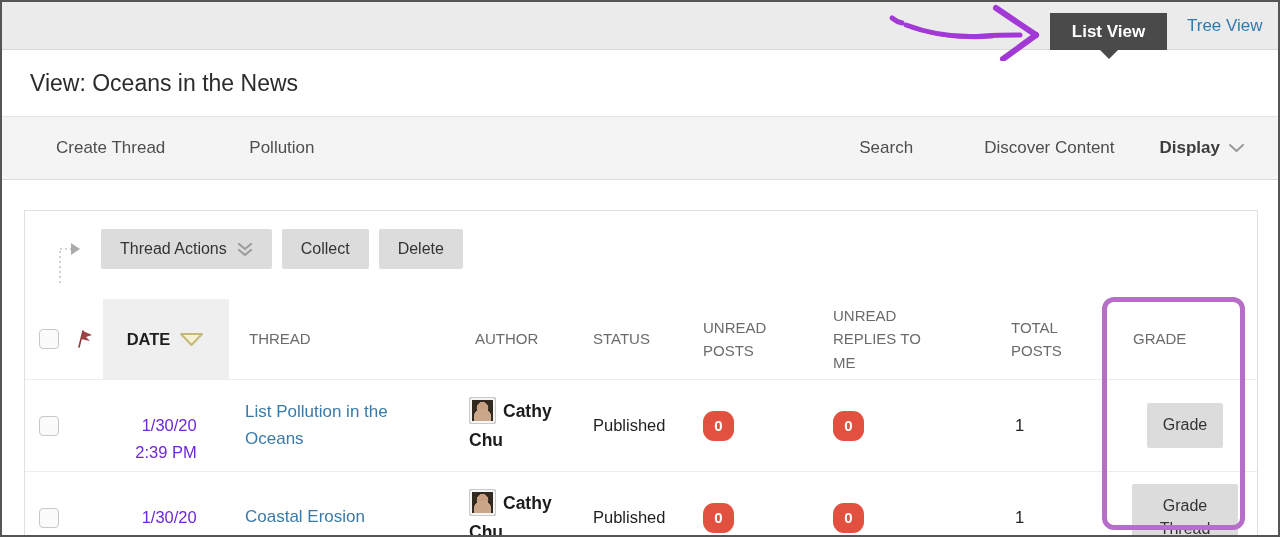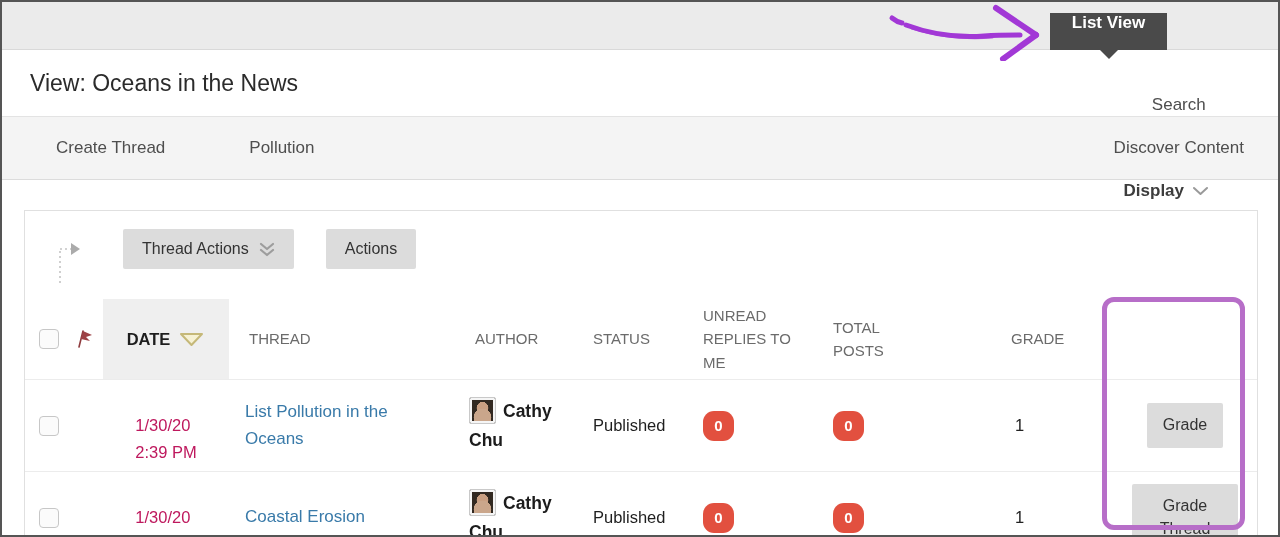--- a/index.html
+++ b/index.html
@@ -13,21 +13,21 @@
 
   
   .topbar {
     position:relative; height:48px; background:#ebebeb;
     border-bottom:1px solid #d9d9d9; z-index:3;
   }
   .annotation-arrow { position:absolute; left:886px; top:1px; z-index:4; }
   .tab-dark {
     position:absolute; left:1048px; top:11px; width:117px; height:37px;
     background:#4a4a4a; color:#fff; font-weight:bold; font-size:17px;
-    display:flex; justify-content:center; cursor:pointer;
+    display:flex; align-items:center; justify-content:center; cursor:pointer;
   }
   .tab-dark .notch {
     position:absolute; left:50%; bottom:-9px; transform:translateX(-50%);
     width:0; height:0; border-left:10px solid transparent;
     border-right:10px solid transparent; border-top:10px solid #4a4a4a;
   }
   .tab-link {
     position:absolute; left:1185px; top:0; height:48px; line-height:48px;
     color:#2e7cb0; font-size:17px; cursor:pointer; text-decoration:none;
   }
@@ -37,36 +37,36 @@
   .page-title { font-size:23px; font-weight:normal; color:#2b2b2b; }
 
   
   .action-bar {
     height:64px; background:#f4f4f4;
     border-top:1px solid #e3e3e3; border-bottom:1px solid #dcdcdc;
     display:flex; align-items:center; padding:0 34px 0 28px;
     font-size:17px; color:#4e4e4e;
   }
   .ab-left { display:flex; gap:58px; }
-  .ab-right { margin-left:auto; display:flex; gap:23px; align-items:center;flex-direction:column; }
+  .ab-right { margin-left:auto; display:flex; gap:45px; align-items:flex-end; }
   .ab-item { cursor:pointer;margin-left:26px; }
   .ab-display { display:flex; align-items:center; gap:9px; cursor:pointer; font-weight:bold; color:#3d3d3d; }
 
   
   .panel {
     margin:30px 20px 0 22px; height:360px;
     border:1px solid #e0e0e0; background:#fff;
   }
   .panel-toolbar { padding:18px 0 10px 24px; display:flex; align-items:flex-start; gap:10px; }
   .indent-arrow-wrap { margin:8px 8px 0 6px; }
   .btn {
     background:#dcdcdc; border:none; border-radius:2px;
     padding:11px 19px; font-size:16px; color:#333;
     font-family:"Liberation Sans", sans-serif; cursor:pointer;
-    display:inline-flex; align-items:center; gap:10px;margin-left:22px;
+    display:inline-flex; align-items:center; gap:10px;
   }
 
   
   .grid {
     display:grid;
     grid-template-columns:48px 30px 126px 226px 118px 110px 130px 178px 122px 1fr;
   }
   .header-row { min-height:80px; }
   .hcell {
     color:#6b6b6b; font-size:15px; display:flex; align-items:center;
@@ -76,21 +76,21 @@
   .w110 { max-width:112px; } .w60 { max-width:62px; }
   .check-cell { display:flex; align-items:center; justify-content:center; }
   .flag-cell { display:flex; align-items:center; justify-content:flex-start; padding-left:4px; }
   .date-head {
     background:#efefef; display:flex; align-items:center; justify-content:center; gap:8px;
   }
   .date-head .label { font-weight:bold; color:#1e1e1e; font-size:16.5px; }
 
   .body-row { border-top:1px solid #ececec; min-height:92px; }
   .body-row > div { display:flex; align-items:center; }
-  .cell-date { justify-content:center; text-align:left; font-size:16.5px; color:#be185d; line-height:1.65;margin-top:27px; }
+  .cell-date { justify-content:center; text-align:right; font-size:16.5px; color:#6d28d9; line-height:1.65;margin-top:27px; }
   .cell-thread { padding:10px 24px 10px 16px; }
   .cell-thread a { color:#397aa9; font-size:17px; line-height:1.55; text-decoration:none; cursor:pointer; }
   .cell-author { padding:10px 4px 10px 14px; }
   .author-flow { font-weight:bold; font-size:17.5px; color:#1c1c1c; line-height:1.65; }
   .avatar {
     display:inline-block; width:27px; height:27px; vertical-align:-7px; margin-right:7px;
     border:1px solid #c9c9c9; border-radius:2px;
     background:
       radial-gradient(circle at 50% 78%, #caa68b 0 38%, transparent 39%),
       radial-gradient(circle at 50% 40%, #c99f82 0 30%, #322921 31%);
@@ -132,20 +132,21 @@
       <path d="M4,15 q5,4 10,5" stroke="#a238d6" stroke-width="5" stroke-linecap="round"></path>
       <path d="M18,22 C 42,31 68,35 96,33 C 110,32 122,32 132,32" stroke="#a238d6" stroke-width="5" stroke-linecap="round"></path>
       <path d="M24,25 C 50,33 80,36 104,34" stroke="#a238d6" stroke-width="3" stroke-linecap="round" opacity="0.8"></path>
       <path d="M108,5 L148,32" stroke="#a238d6" stroke-width="6" stroke-linecap="round"></path>
       <path d="M148,32 L115,56" stroke="#a238d6" stroke-width="6" stroke-linecap="round"></path>
     </svg>
     <div class="tab-dark">
       <span>List View</span>
       <span class="notch"></span>
     </div>
+    <a class="tab-link">Tree View</a>
   </div>
 
   <div class="title-row">
     <h1 class="page-title">View: Oceans in the News</h1>
   </div>
 
   <div class="action-bar">
     <div class="ab-left">
       <span class="ab-item">Create Thread</span>
       <span class="ab-item">Pollution</span>
@@ -172,21 +173,22 @@
           <polygon points="16,6 25,12 16,18" fill="#ababab"></polygon>
         </svg>
       </span>
       <button class="btn">
         <span>Thread Actions</span>
         <svg width="16" height="15" viewBox="0 0 16 15" fill="none">
           <path d="M2,2 L8,7 L14,2" stroke="#9d9d9d" stroke-width="2.2" stroke-linecap="round" stroke-linejoin="round"></path>
           <path d="M2,8 L8,13 L14,8" stroke="#9d9d9d" stroke-width="2.2" stroke-linecap="round" stroke-linejoin="round"></path>
         </svg>
       </button>
-      <button class="btn">Actions</button>
+      <button class="btn">Collect</button>
+      <button class="btn">Delete</button>
     </div>
 
     <div class="grid header-row">
       <div class="check-cell">
         <span class="checkbox"></span>
       </div>
       <div class="flag-cell">
         <svg width="17" height="22" viewBox="0 0 17 22" fill="none">
           <path d="M6,3 L2,19" stroke="#8e3b3e" stroke-width="1.6" stroke-linecap="round"></path>
           <path d="M6,3 L15,7 L9,9 L13,13 L4,11 Z" fill="#9d4246"></path>
@@ -199,20 +201,23 @@
         </svg>
       </div>
       <div class="hcell">
           <span class="wrapcap">THREAD</span>
         </div>
       <div class="hcell">
           <span class="wrapcap">AUTHOR</span>
         </div>
       <div class="hcell">
           <span class="wrapcap">STATUS</span>
+        </div>
+      <div class="hcell">
+          <span class="wrapcap w60">UNREAD POSTS</span>
         </div>
       <div class="hcell">
           <span class="wrapcap w110">UNREAD REPLIES TO ME</span>
         </div>
       <div class="hcell">
           <span class="wrapcap w60">TOTAL POSTS</span>
         </div>
       <div class="hcell">
           <span class="wrapcap">GRADE</span>
         </div>

